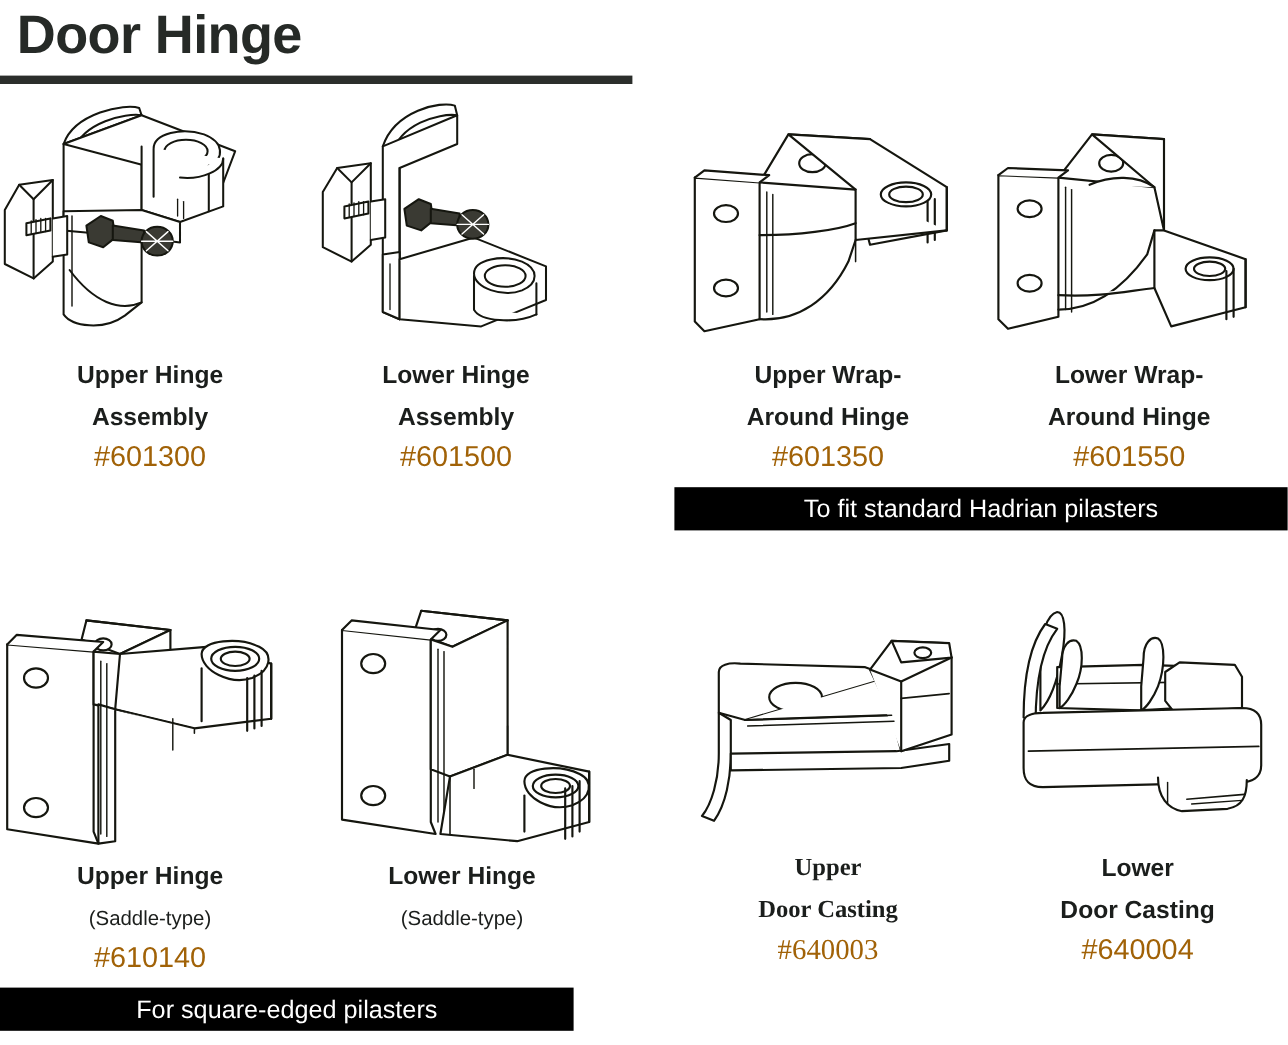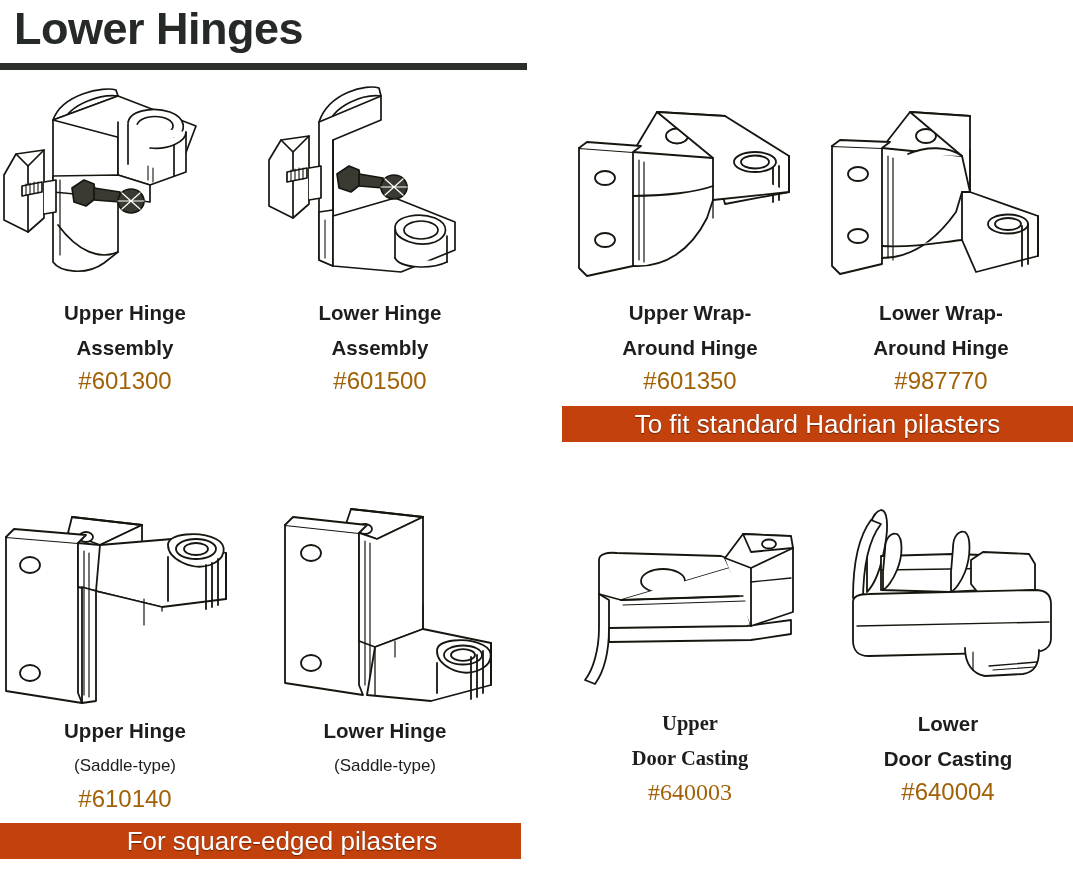--- a/index.html
+++ b/index.html
@@ -40,37 +40,37 @@
   }
   .cap-line.reg{font-weight:normal;font-size:17px;}
   .cap-num{
     font-size:24px;font-weight:normal;line-height:32px;
     color:#a16207;white-space:nowrap;
   }
 
   
   .banner{
     position:absolute;
-    background:#c2410c;
+    background:#000000;
     color:#ffffff;
-    font-size:26px;
+    font-size:21px;
     line-height:1;
     display:flex;align-items:center;justify-content:center;
     text-shadow:0 1px 1px rgba(0,0,0,.45);
   }
   .banner.b1{left:562px;top:406px;width:511px;height:36px;}
-  .banner.b2{left:0px;top:823px;width:478px;height:36px;padding-left:43px;}
+  .banner.b2{left:0px;top:823px;width:478px;height:36px;}
 </style>
 </head>
 <body>
 
 <div class="page">
 
   <div class="header">
-    <div class="title">Lower Hinges</div>
+    <div class="title">Door Hinge</div>
     <div class="title-rule"></div>
   </div>
 
   <div class="cell" style="left:0px;top:80px;width:250px;height:300px;">
     <div class="art">
       <svg width="250" height="210" viewBox="0 0 250 210">
         <g fill="#ffffff" stroke="#15160f" stroke-width="1.7" stroke-linejoin="round" stroke-linecap="round">
 
           <path d="M53 40 C62 14 104 6 116 10 L118 16 C104 14 70 22 62 44 Z"></path>
 
@@ -221,21 +221,21 @@
           <path d="M66 146 C100 148 126 142 146 140"></path>
           <path d="M72 56 L72 158" stroke-width="1.2"></path>
           <path d="M77 58 L77 160" stroke-width="1.2"></path>
           <path d="M154 50 L154 92" stroke-width="1.3"></path>
         </g>
       </svg>
     </div>
     <div class="caption" style="top:195px;">
       <div class="cap-line">Lower Wrap-</div>
       <div class="cap-line">Around Hinge</div>
-      <div class="cap-num">#987770</div>
+      <div class="cap-num">#601550</div>
     </div>
   </div>
 
   <div class="banner b1">
     <span>To fit standard Hadrian pilasters</span>
   </div>
 
   <div class="cell" style="left:0px;top:495px;width:250px;height:300px;">
     <div class="art">
       <svg width="250" height="215" viewBox="0 0 250 215">

